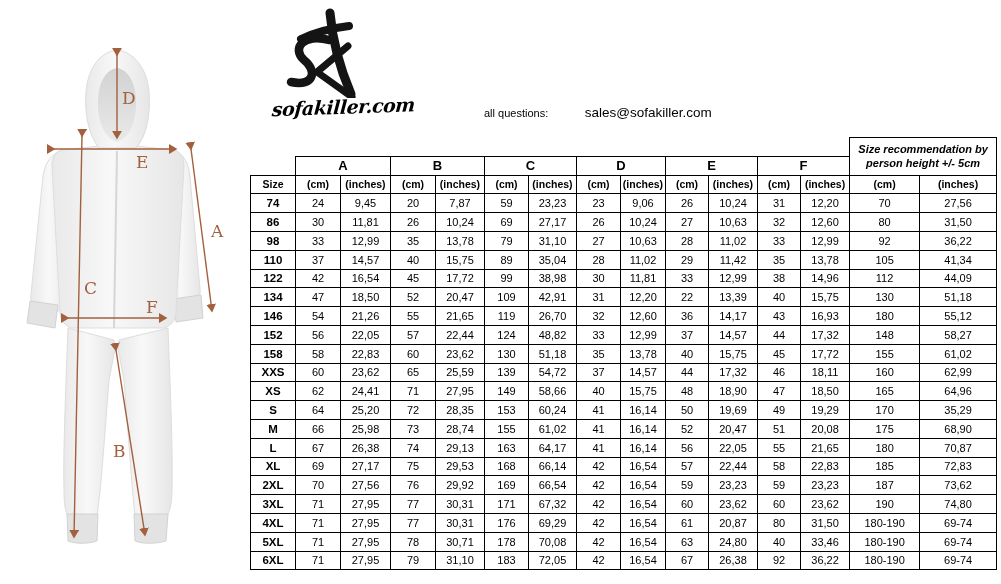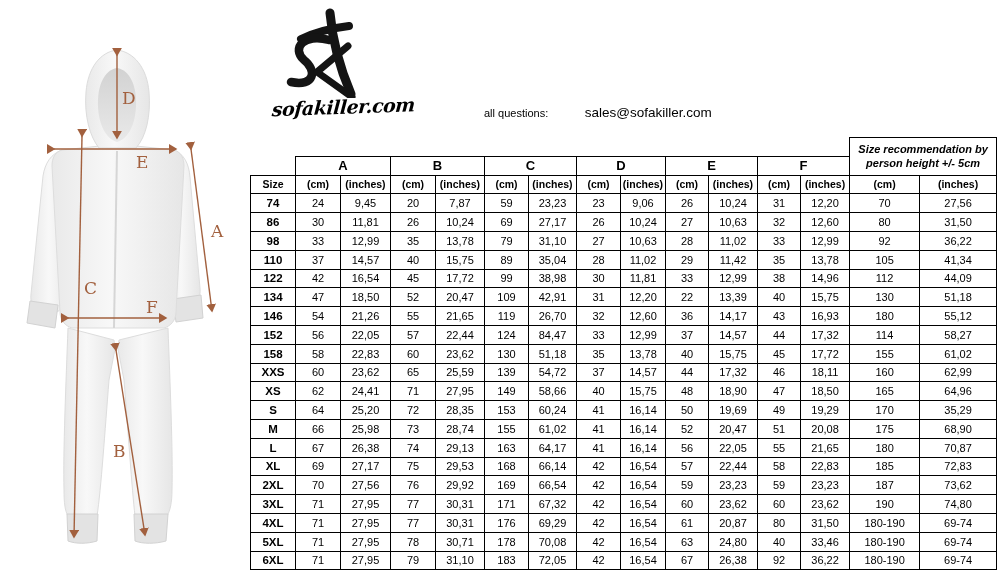--- a/index.html
+++ b/index.html
@@ -291,28 +291,28 @@
           <td>180</td>
           <td>55,12</td>
         </tr>
         <tr>
           <td class="size-cell">152</td>
           <td>56</td>
           <td>22,05</td>
           <td>57</td>
           <td>22,44</td>
           <td>124</td>
-          <td>84,47</td>
+          <td>48,82</td>
           <td>33</td>
           <td>12,99</td>
           <td>37</td>
           <td>14,57</td>
           <td>44</td>
           <td>17,32</td>
-          <td>114</td>
+          <td>148</td>
           <td>58,27</td>
         </tr>
         <tr>
           <td class="size-cell">158</td>
           <td>58</td>
           <td>22,83</td>
           <td>60</td>
           <td>23,62</td>
           <td>130</td>
           <td>51,18</td>

